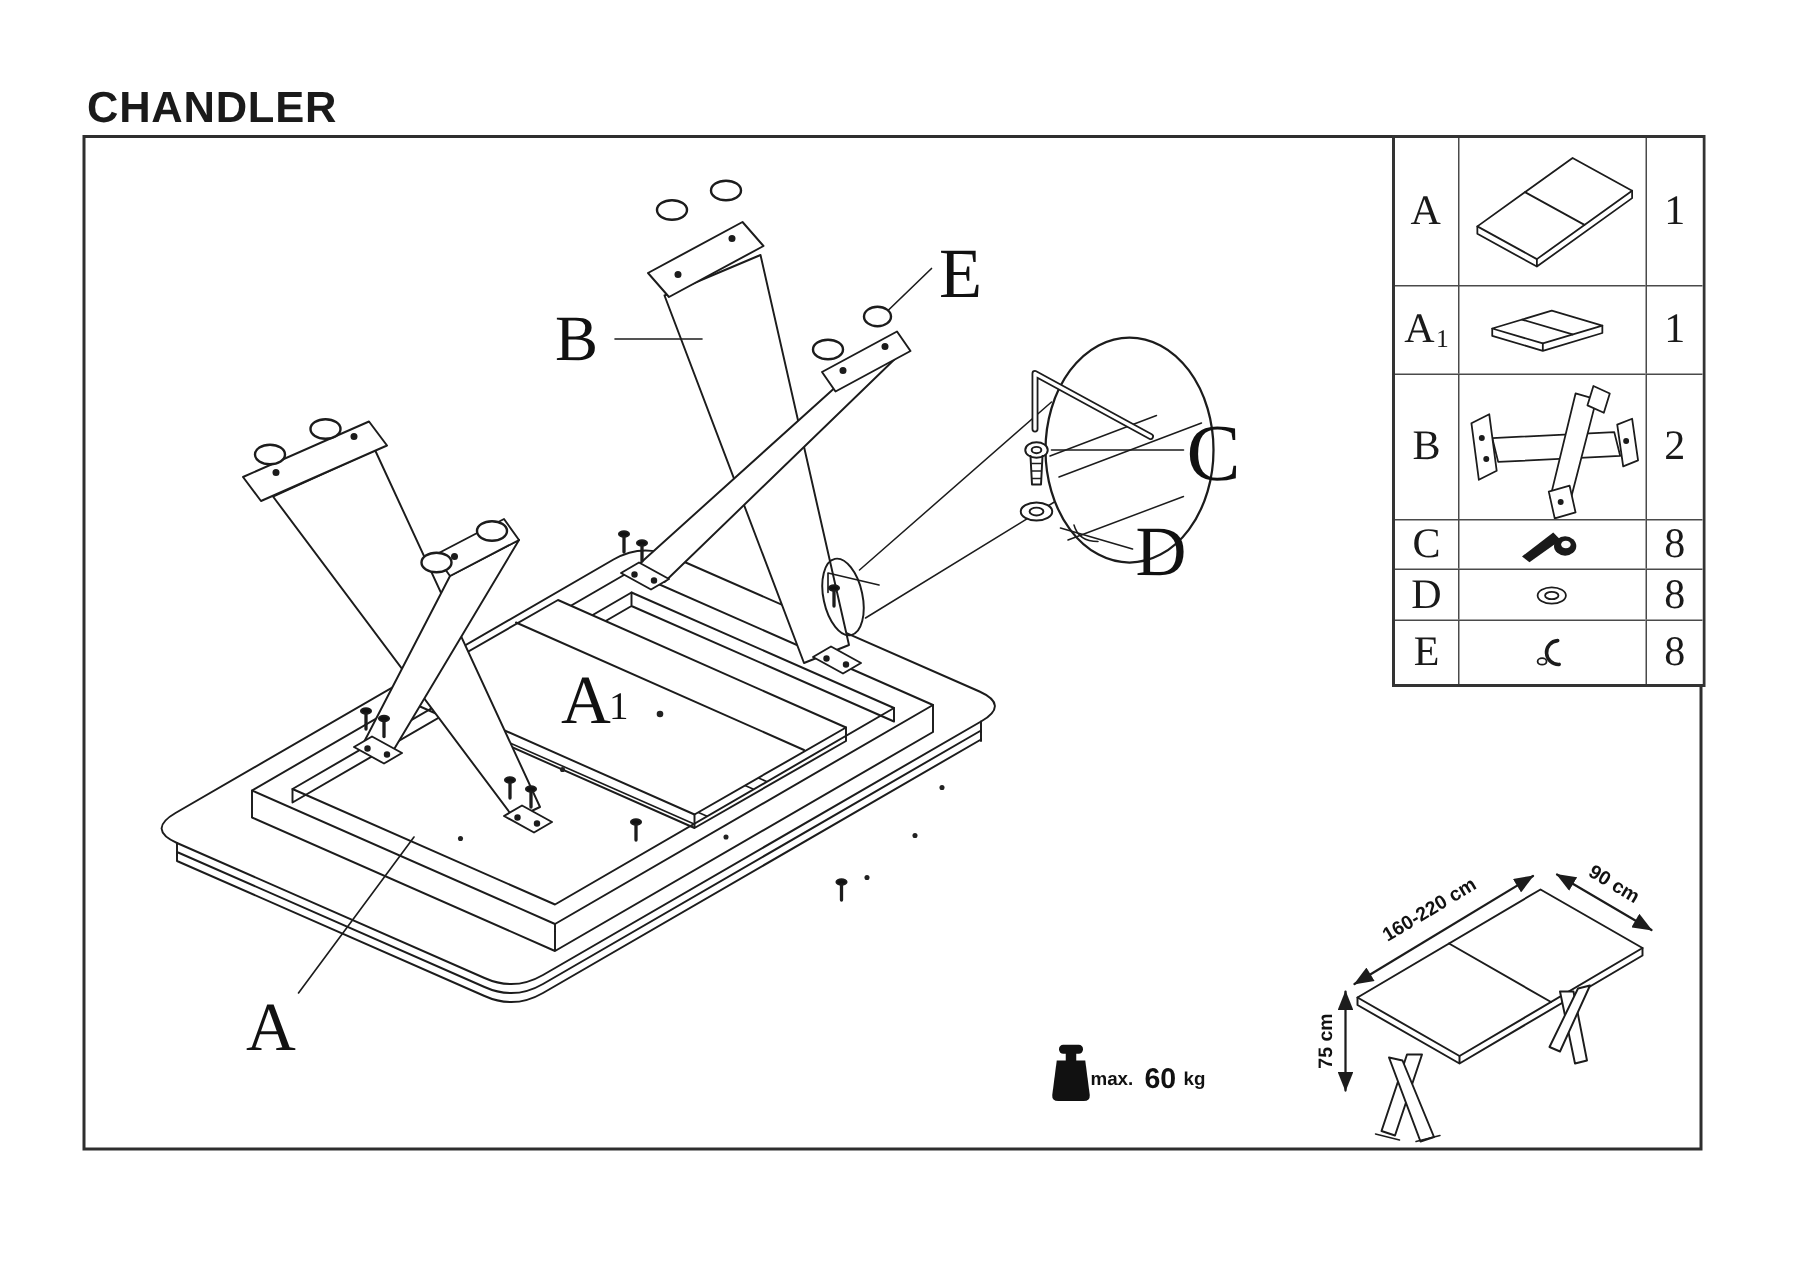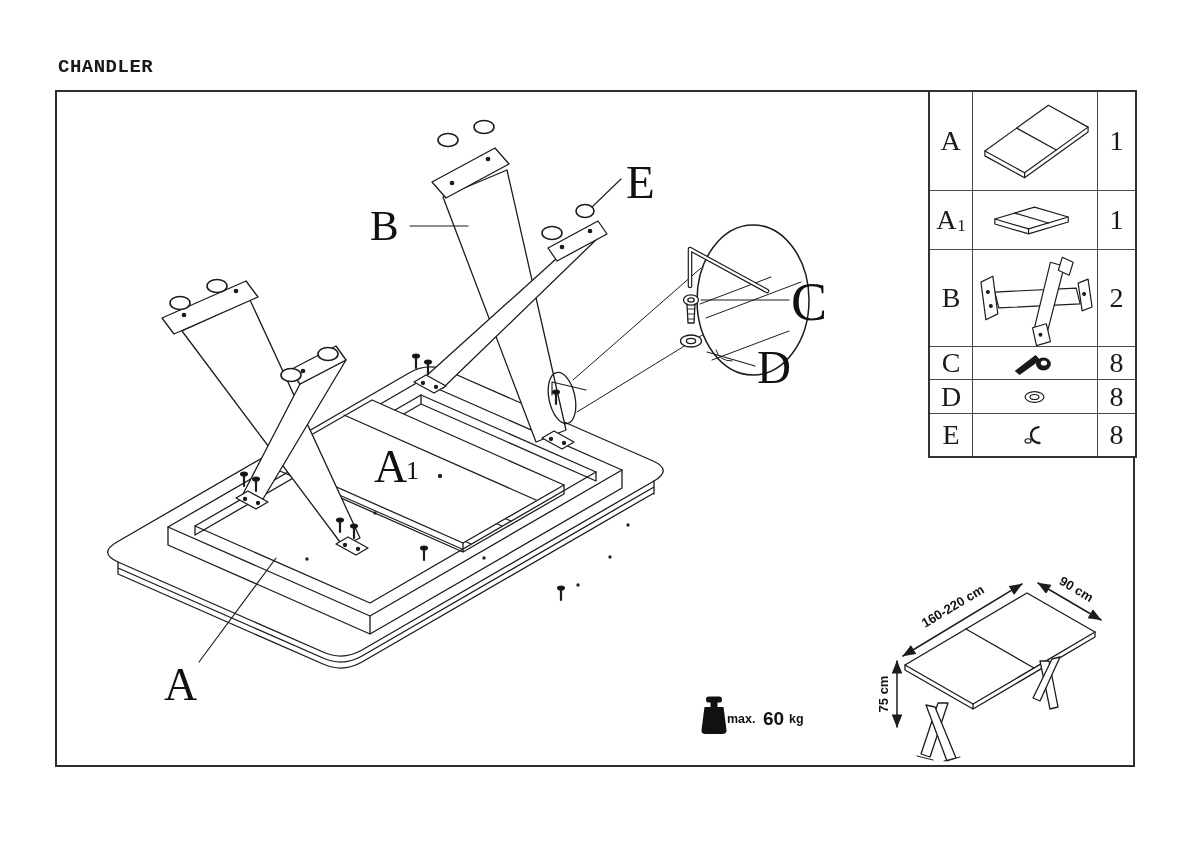--- a/index.html
+++ b/index.html
@@ -1,20 +1,20 @@
 <!DOCTYPE html>
 <html><head>
 <meta charset="utf-8">
 <title>CHANDLER</title>
 <style>
   html,body{margin:0;padding:0;background:#fff;}
   .page{position:relative;width:1200px;height:848px;background:#fff;overflow:hidden;
         font-family:"Liberation Sans",sans-serif;color:#1a1a1a;}
-  .title{position:absolute;left:58px;top:56px;font-size:19px;font-weight:bold;
-         letter-spacing:.5px;font-family:Liberation Mono, monospace;}
+  .title{position:absolute;left:58px;top:56px;font-size:29px;font-weight:bold;
+         letter-spacing:.5px;font-family:Liberation Sans, sans-serif;}
   .border-box{position:absolute;left:55px;top:90px;width:1076px;height:673px;
               border:2px solid #2e2e2e;}
   .diagram-svg{position:absolute;left:0;top:0;width:1200px;height:848px;pointer-events:none;}
   
   .pt{position:absolute;left:928px;top:90px;display:grid;
       grid-template-columns:42px 125px 38px;
       grid-template-rows:98px 59px 97px 33px 34px 43px;
       border:2px solid #333;background:#fff;}
   .ptc{border-left:1.3px solid #4a4a4a;border-top:1.3px solid #4a4a4a;
        display:flex;align-items:center;justify-content:center;overflow:hidden;background:#fff;}

